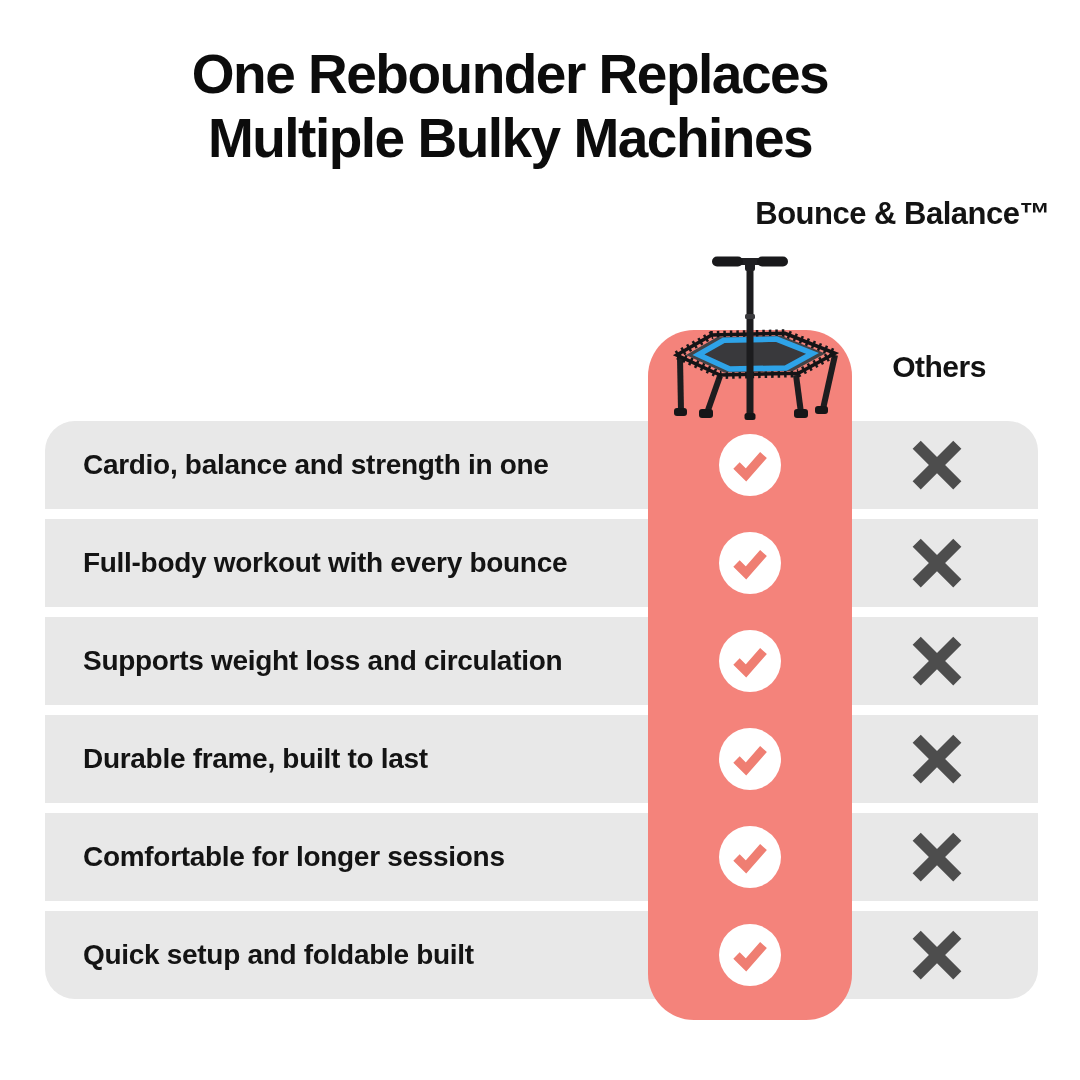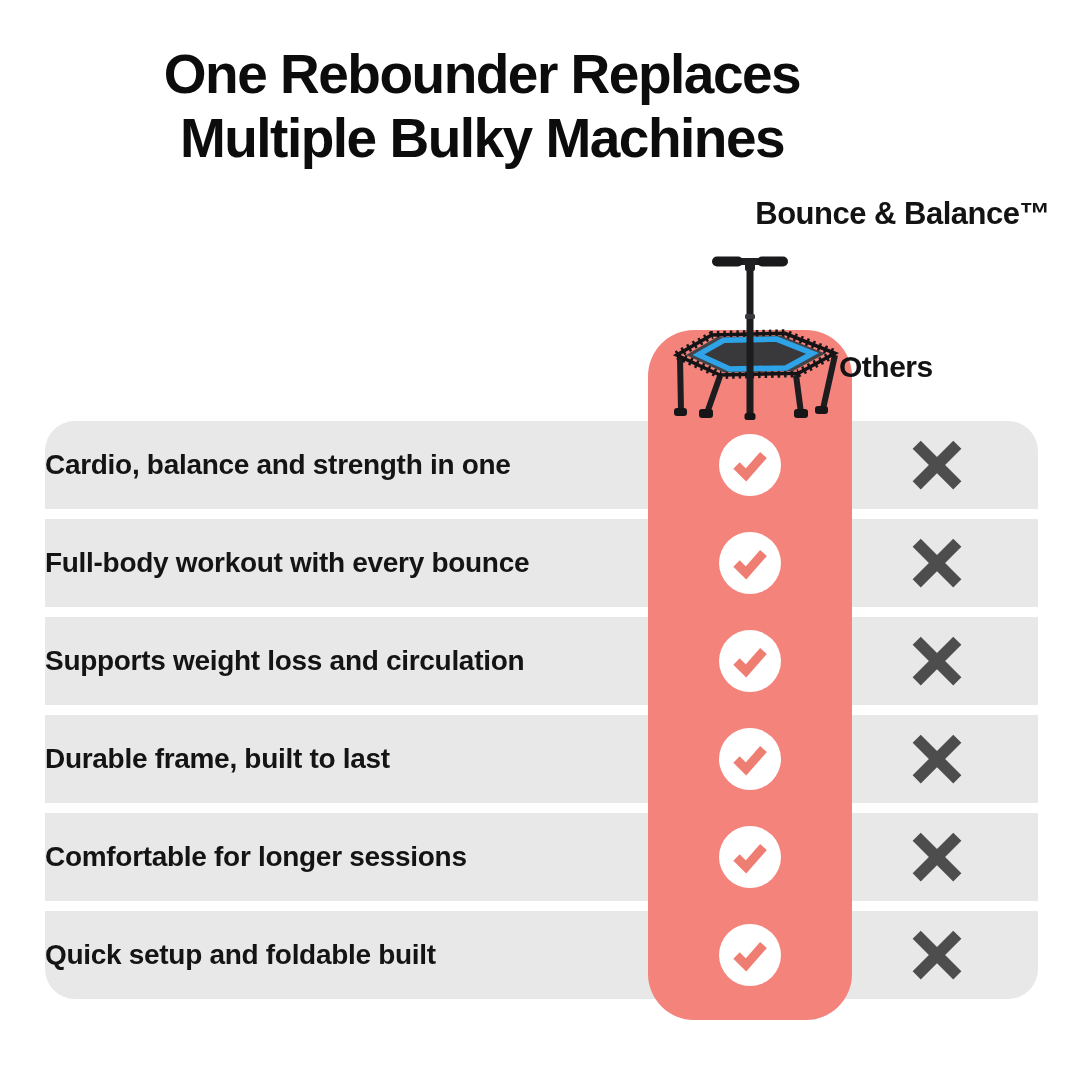--- a/index.html
+++ b/index.html
@@ -10,44 +10,47 @@
     font-family:"Liberation Sans", sans-serif;
     overflow:hidden;
   }
   
   .title{
     position:absolute;top:42px;left:0;width:964px;
     text-align:center;
     font-size:55px;font-weight:800;color:#0c0c0c;
     letter-spacing:-1.5px;line-height:1.17;
     margin:0;
+    padding-left:28px;
   }
   .title span{display:block;}
   
   .brand-header{
     position:absolute;top:196px;left:450px;width:600px;
     text-align:right;
     font-size:31px;font-weight:700;color:#131313;
     letter-spacing:-0.5px;
   }
   .others-header{
     position:absolute;top:350px;left:839px;width:200px;
+    text-align:center;
     font-size:30px;font-weight:700;color:#131313;
     letter-spacing:-0.5px;
   }
   
   .rows{position:absolute;top:421px;left:45px;width:993px;}
   .row{
     height:88px;margin-bottom:10px;
     background:#e8e8e8;
     display:flex;align-items:center;
   }
   .row:first-child{border-radius:30px 30px 0 0;}
   .row:last-child{border-radius:0 0 30px 30px;margin-bottom:0;}
   .row-label{
+    padding-left:38px;
     font-size:28px;font-weight:700;color:#141414;
     letter-spacing:-0.3px;
   }
   
   .pink-col{
     position:absolute;top:330px;left:648px;
     width:204px;height:690px;
     background:#f4837b;
     border-radius:46px;
   }

